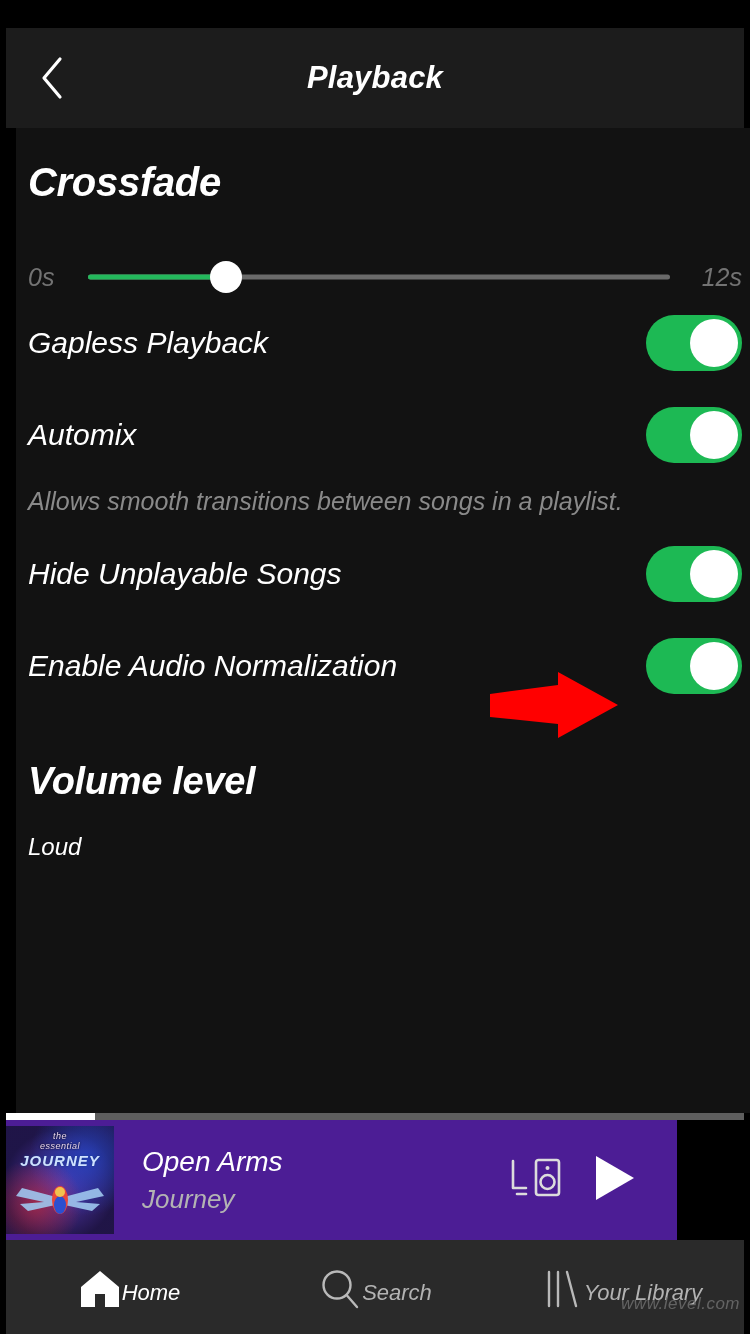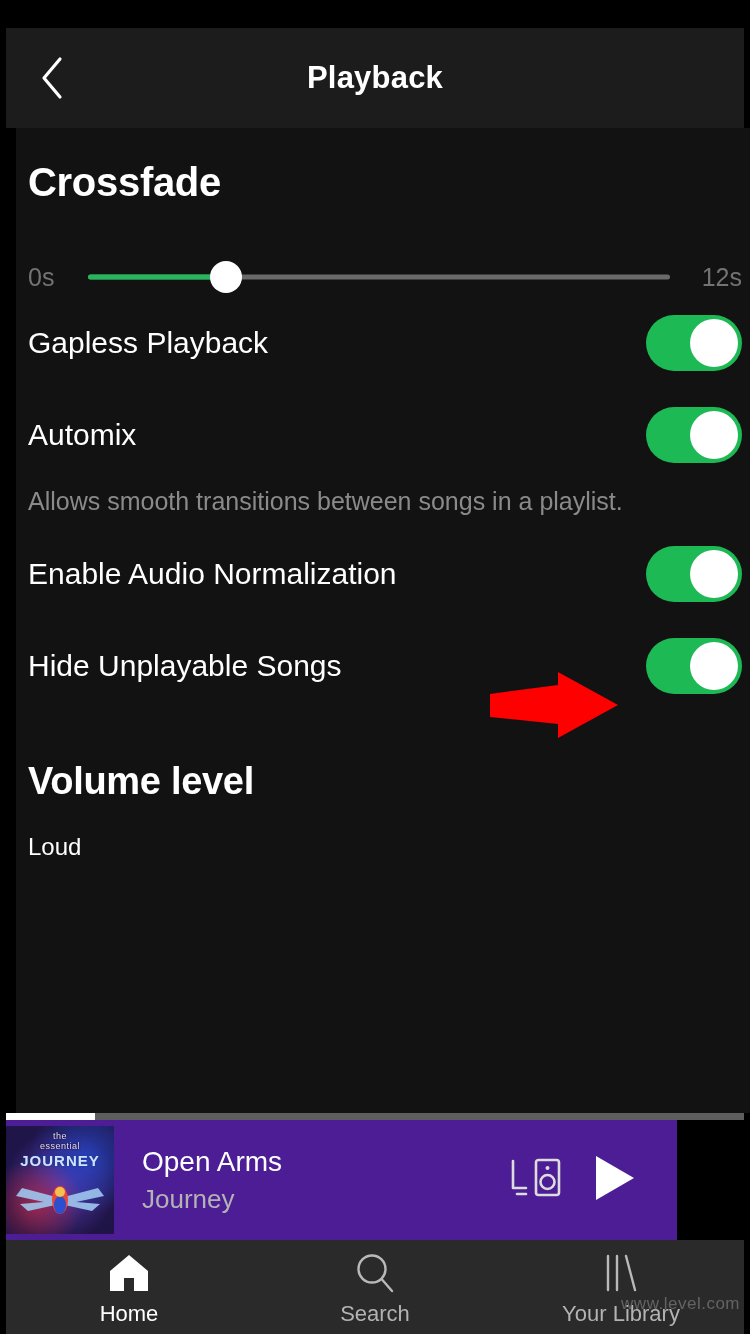--- a/index.html
+++ b/index.html
@@ -6,20 +6,21 @@
   html, body {
     width:750px; height:1334px;
     background:#000;
     font-family:"Liberation Sans", sans-serif;
     overflow:hidden;
   }
   .phone {
     position:relative;
     width:750px; height:1334px;
     background:#000;
+    font-style:italic;
   }
   
   .status-strip {
     position:absolute; top:0; left:0; width:750px; height:28px;
     background:#000;
   }
   
   .header {
     position:absolute; top:28px; left:6px; width:738px; height:100px;
     background:#1c1c1c;
@@ -193,21 +194,21 @@
 
   
   .bottom-nav {
     position:absolute; left:6px; top:1240px;
     width:738px; height:94px;
     background:#2a2a2a;
     display:flex; align-items:flex-start;
   }
   .nav-item {
     flex:1; height:94px;
-    display:flex; flex-direction:column;
+    display:flex; flex-direction:row;
     align-items:center; justify-content:center;
     cursor:pointer;
     padding-top:4px;
   }
   .nav-icon { height:42px; display:flex; align-items:center; justify-content:center; }
   .nav-label {
     font-size:22px; margin-top:7px;
   }
   .nav-item.active .nav-label { color:#ffffff; }
   .nav-item .nav-label { color:#b3b3b3; }
@@ -262,28 +263,28 @@
     <div class="setting-row">
       <div class="setting-label">Automix</div>
       <div class="toggle">
         <div class="knob"></div>
       </div>
     </div>
 
     <div class="helper-text">Allows smooth transitions between songs in a playlist.</div>
 
     <div class="setting-row">
-      <div class="setting-label">Enable Audio Normalization</div>
+      <div class="setting-label">Hide Unplayable Songs</div>
       <div class="toggle">
         <div class="knob"></div>
       </div>
     </div>
 
     <div class="setting-row">
-      <div class="setting-label">Hide Unplayable Songs</div>
+      <div class="setting-label">Enable Audio Normalization</div>
       <div class="toggle">
         <div class="knob"></div>
       </div>
     </div>
 
     <div class="section-title volume-title">Volume level</div>
 
     <div class="option-row">
       <div class="option-label">Loud</div>
     </div>

